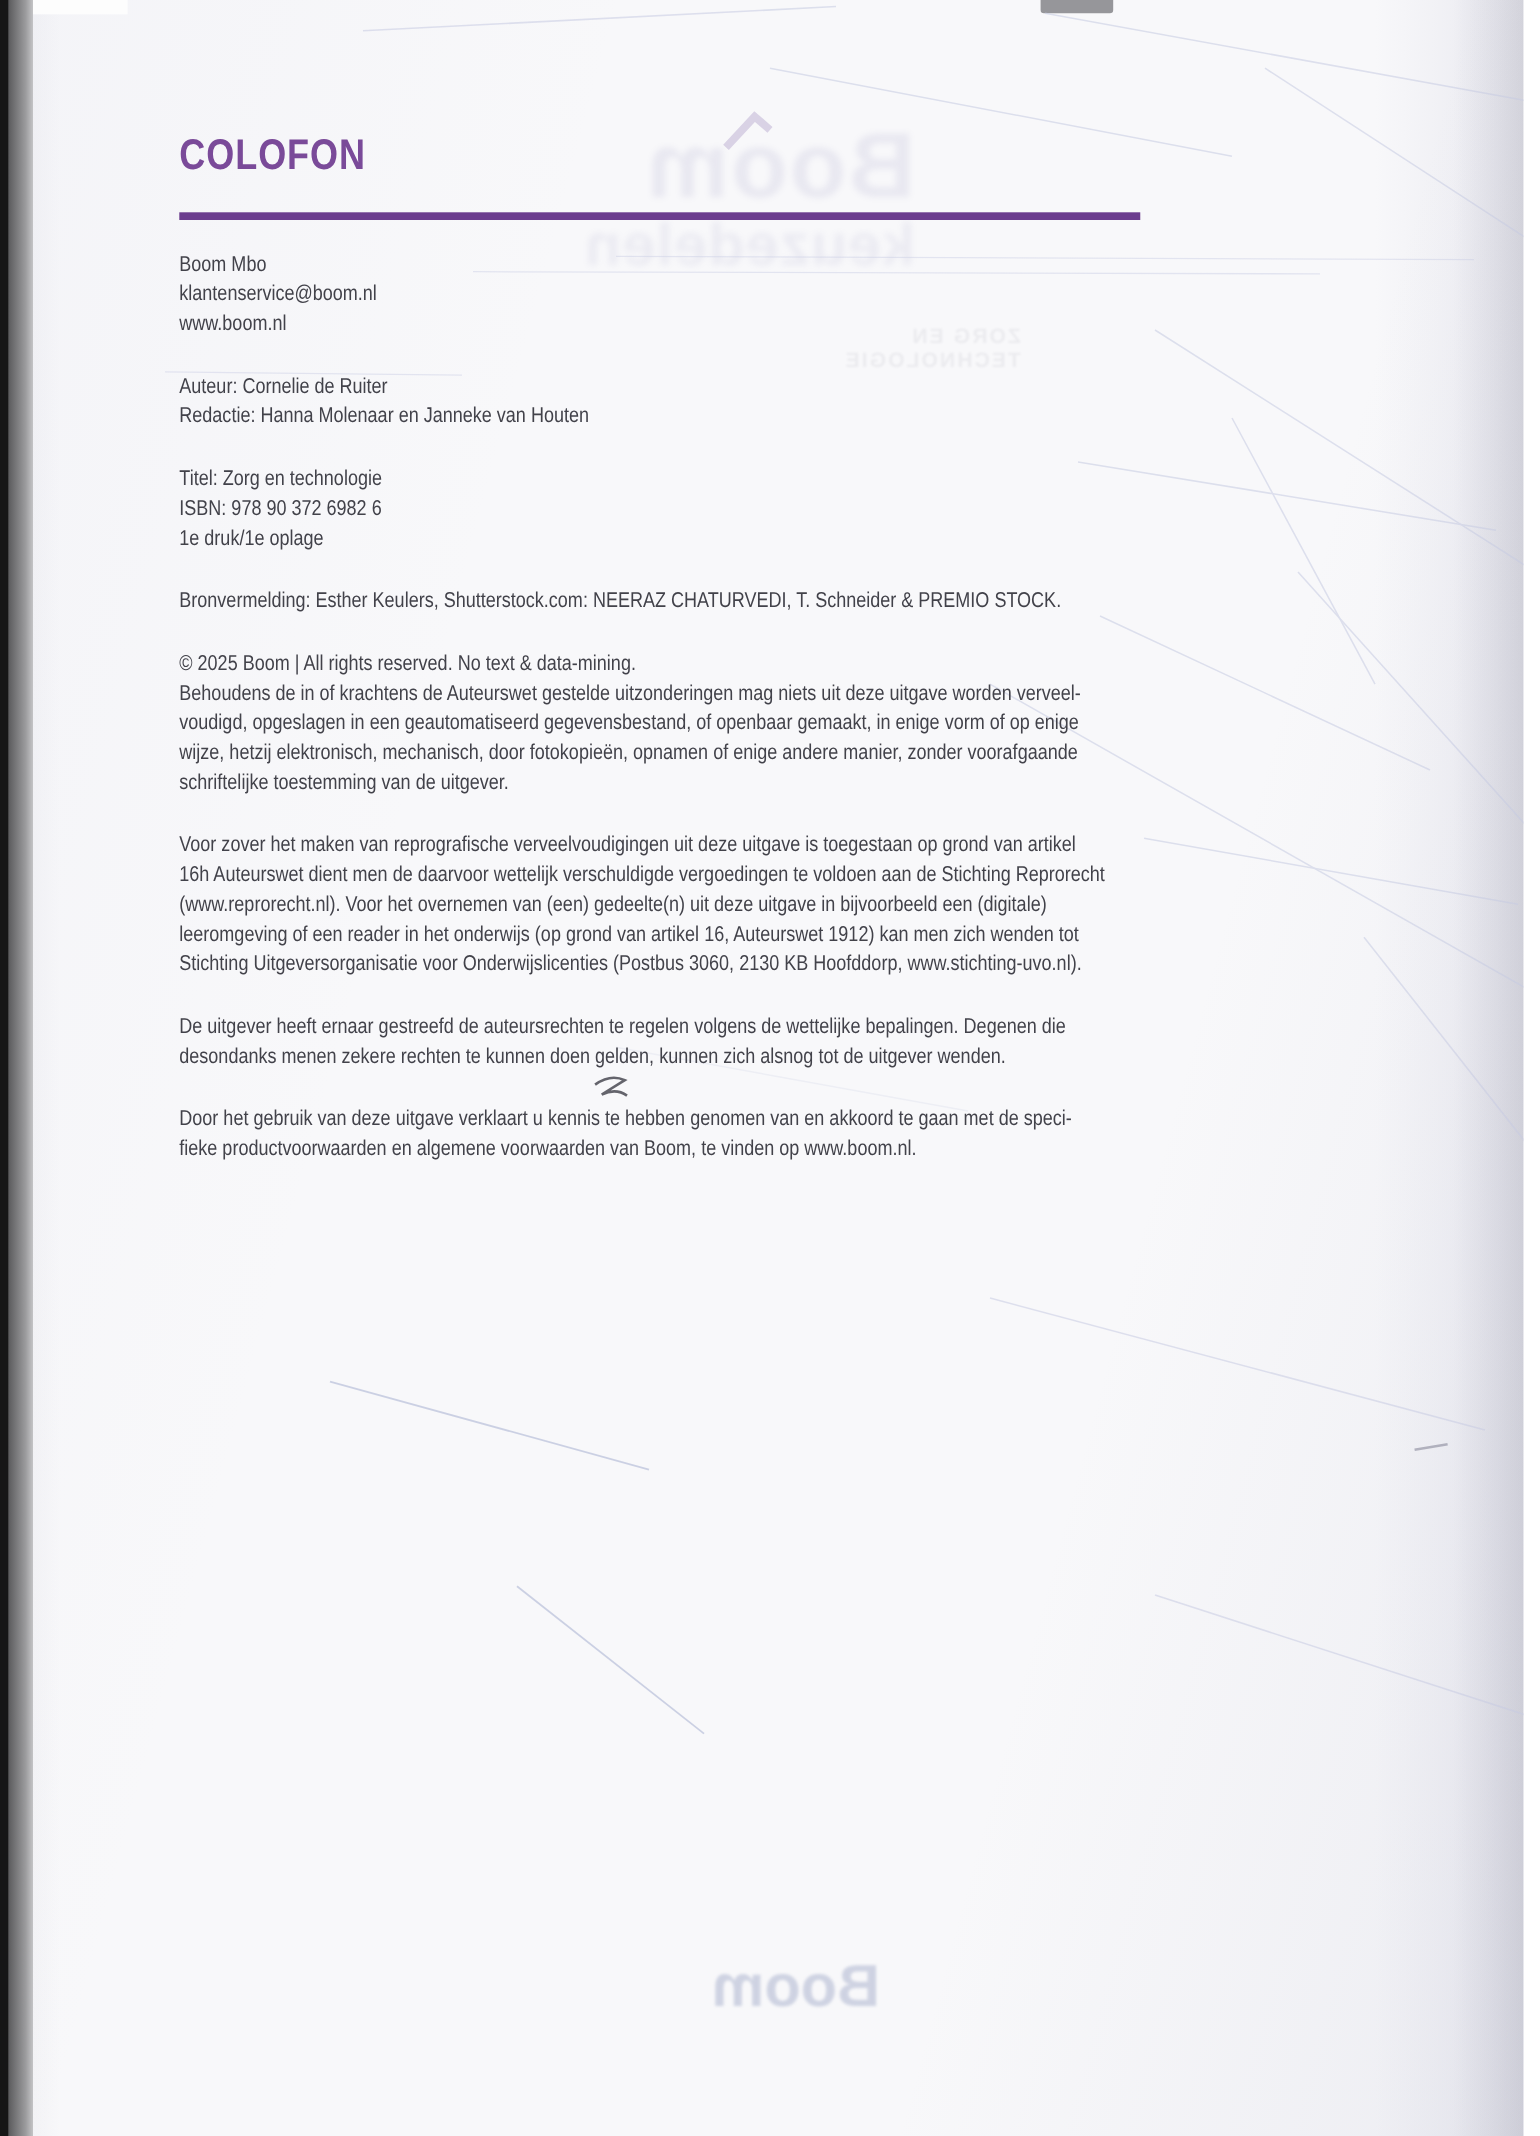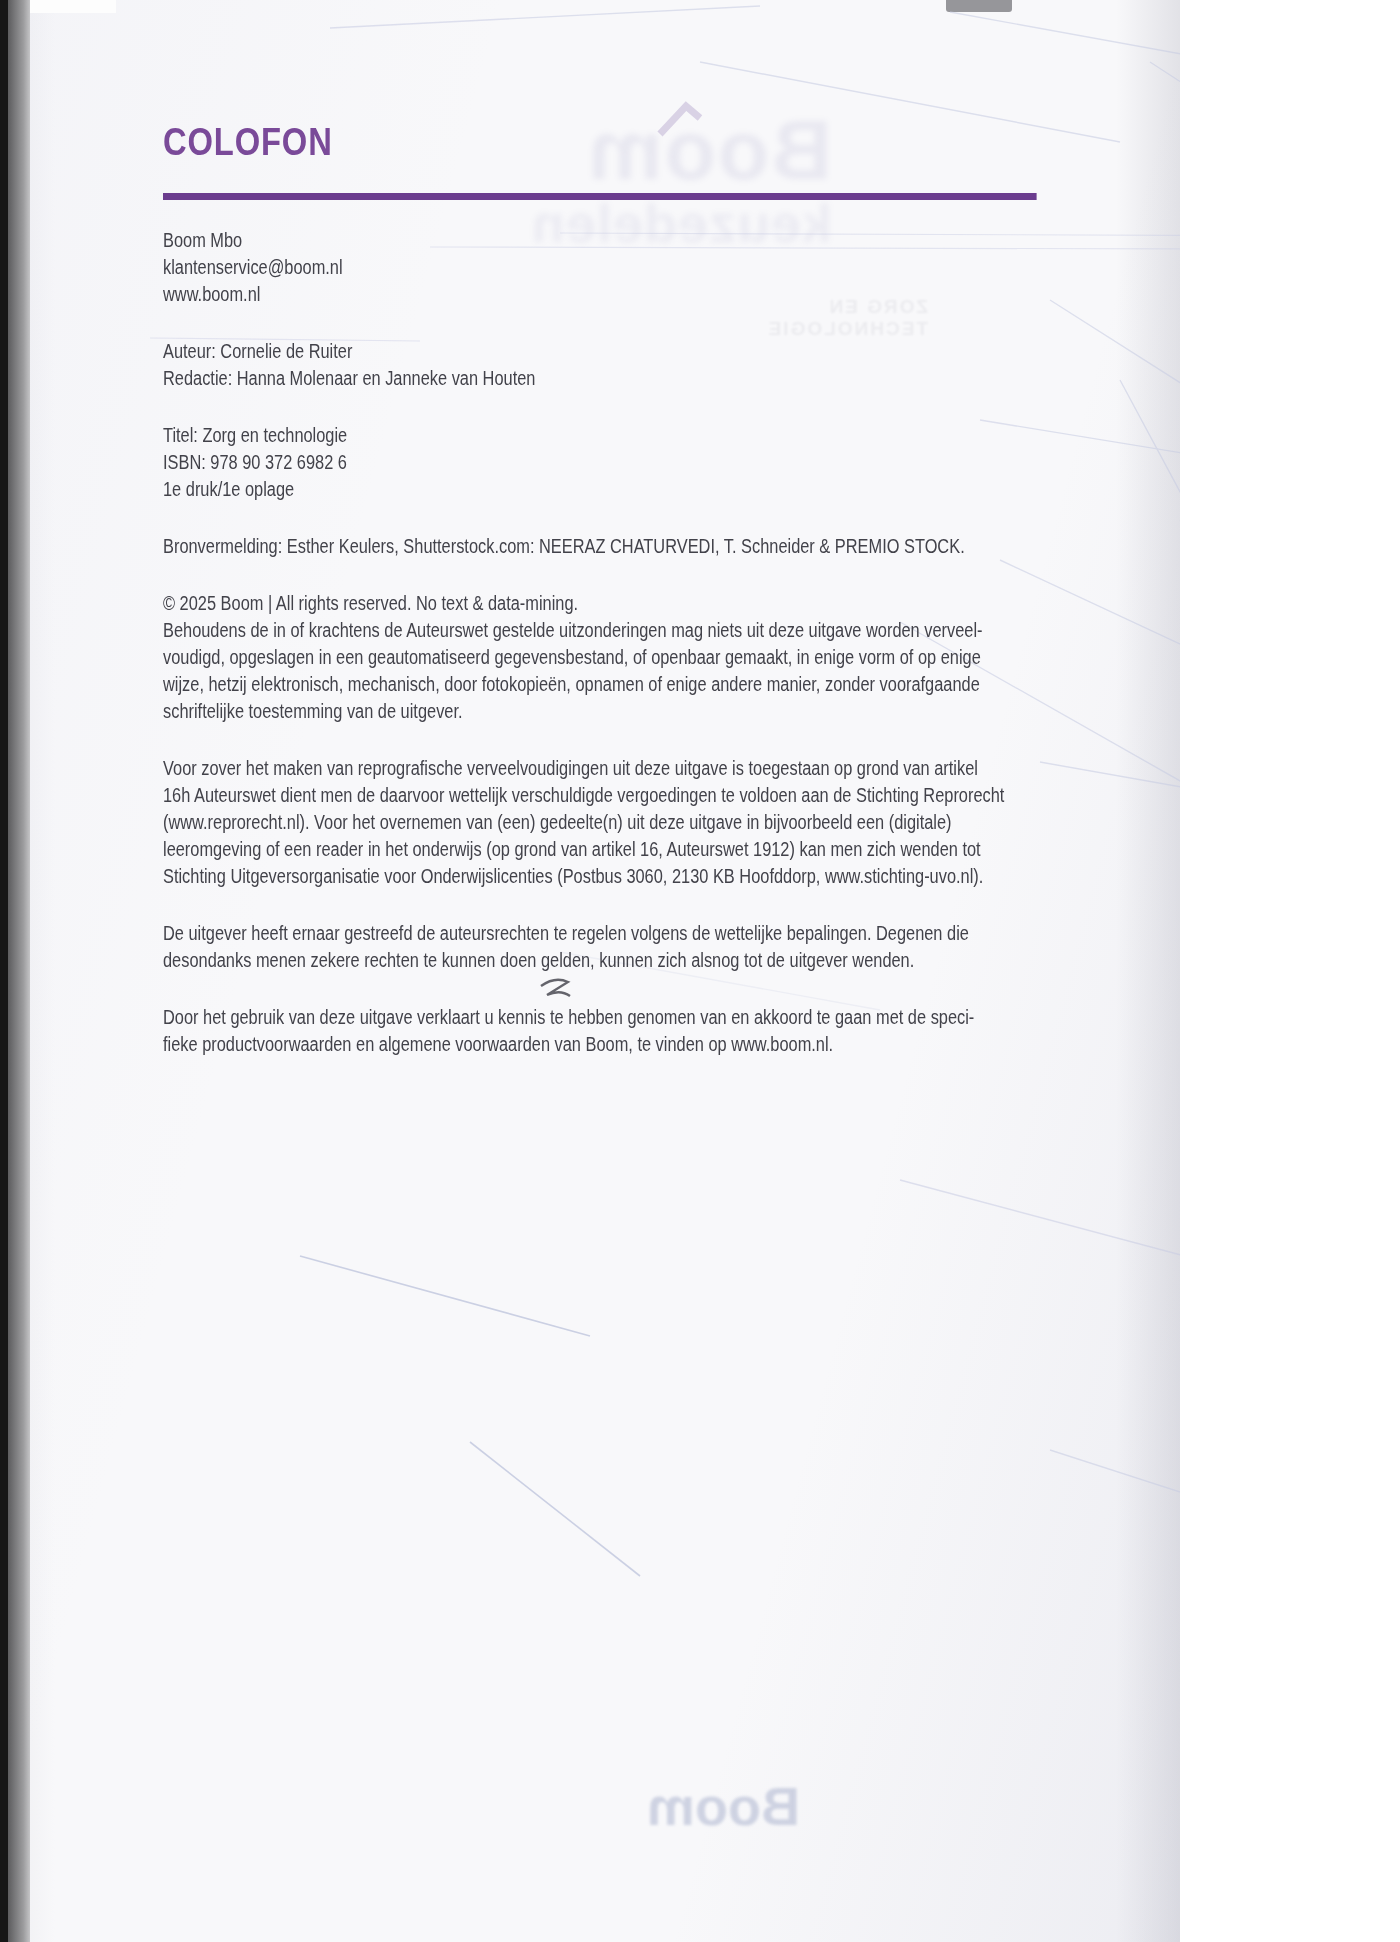--- a/index.html
+++ b/index.html
@@ -1,17 +1,17 @@
 <!DOCTYPE html>
 <html><head>
 <meta charset="utf-8">
 <style>
   html,body{margin:0;padding:0;background:#ffffff;}
   .scan{
-    position:relative;width:1180px;height:1942px;overflow:hidden;
+    position:relative;width:1385px;height:1942px;overflow:hidden;
     font-family:"Liberation Sans",sans-serif;
     background:
       linear-gradient(105deg, rgba(208,210,228,0.10) 0%, rgba(255,255,255,0) 30%, rgba(255,255,255,0) 70%, rgba(190,192,210,0.20) 100%),
       linear-gradient(to right,#ececf0 0px,#f8f8fa 55px,#f8f8fa 1250px,#ebebf1 1360px,#e4e4ea 1400px),
       #f7f7f9;
   }
   
   .edge-black{position:absolute;left:0;top:0;width:8px;height:100%;background:#161616;}
   .edge-gray{position:absolute;left:8px;top:0;width:22px;height:100%;background:linear-gradient(to right,#5c5c5e,#9c9c9e 70%,#c4c4c6);}
   .corner-notch{position:absolute;left:30px;top:0;width:86px;height:13px;background:#fdfdfd;}

